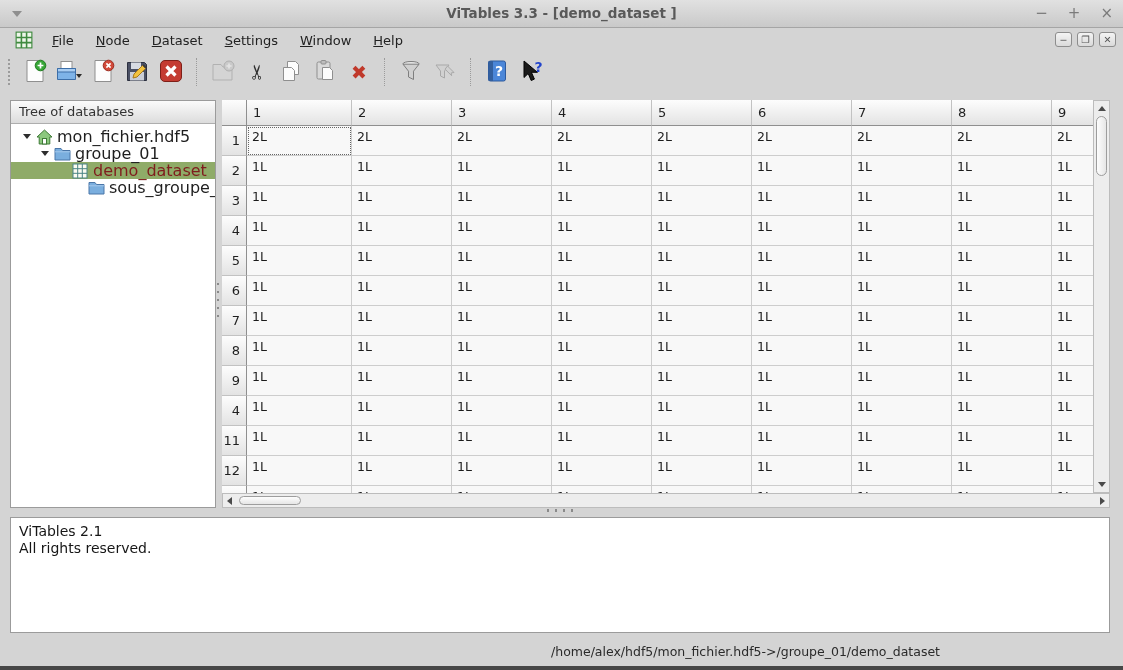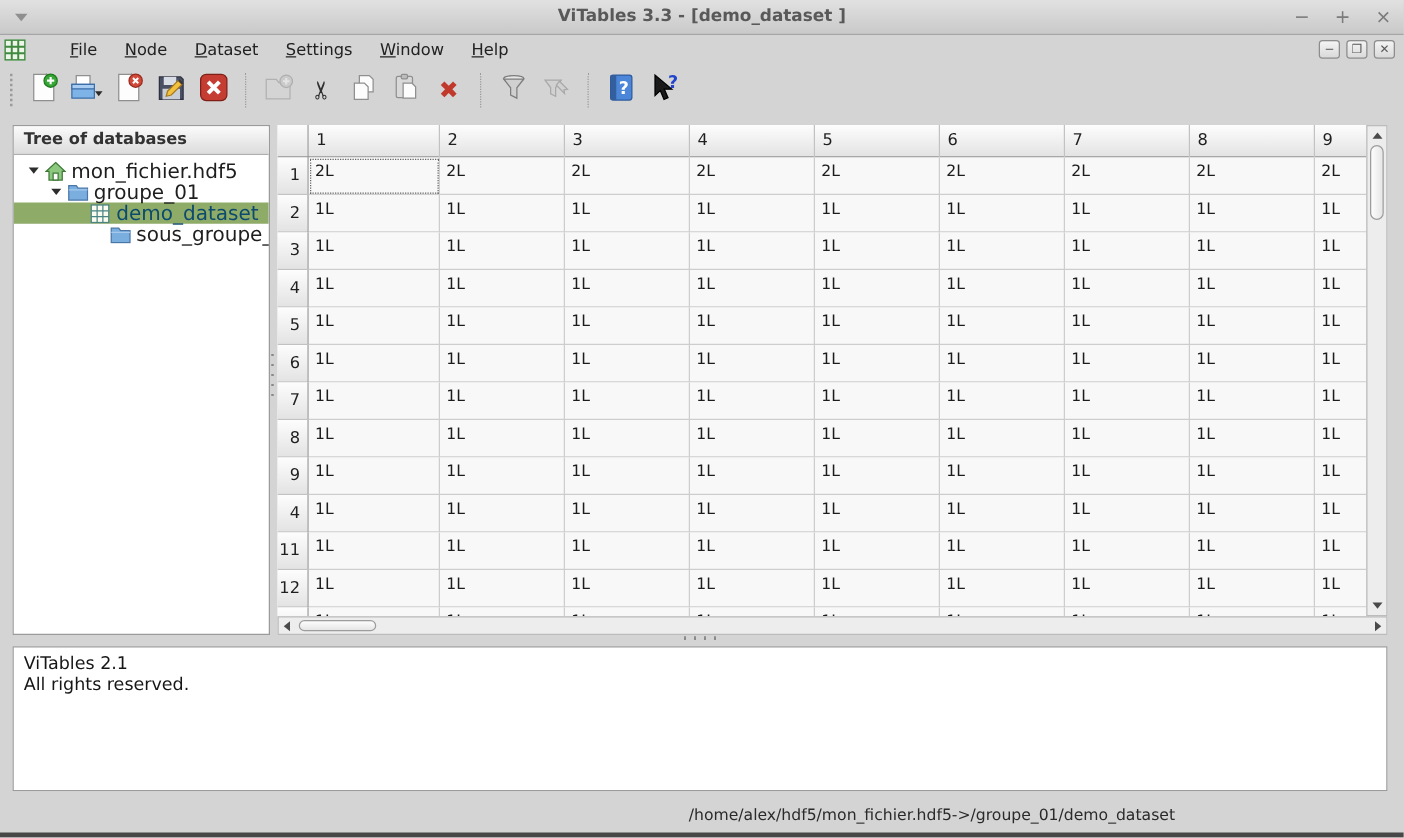--- a/index.html
+++ b/index.html
@@ -12,44 +12,44 @@
   .titlebar { position:absolute; left:0; top:0; width:1123px; height:28px;
     background:linear-gradient(#e1e1e1,#c9c9c9); border-bottom:1px solid #a5a5a5; }
   .titlebar .shade-btn { position:absolute; left:12px; top:11px; width:0; height:0;
     border-left:5px solid transparent; border-right:5px solid transparent; border-top:6px solid #8f8f8f; }
   .titlebar .title { position:absolute; left:0; right:0; top:5px; text-align:center;
     font-weight:bold; font-size:13.5px; color:#595959; }
   .win-controls { position:absolute; right:10px; top:4px; display:flex; gap:20px; }
   .win-controls span { color:#7b7b7b; font-size:15px; line-height:18px; cursor:default; }
   
   .menubar { position:absolute; left:0; top:28px; width:1123px; height:24px;
-    display:flex; align-items:center; background:#d4d4d4; padding-left:1px;gap:16px; }
+    display:flex; align-items:center; background:#d4d4d4; padding-left:13px; }
   .app-icon { margin:0 8px 0 2px; display:inline-flex; }
   .menu-item { padding:3px 11px; font-size:13px; color:#222; cursor:default; }
   .menu-item u { text-decoration:underline; }
   .mdi-controls { position:absolute; right:7px; top:4px; display:flex; gap:5px; }
   .mdi-btn { width:17px; height:15px; border:1px solid #8d8d8d; border-radius:3px;
     display:flex; align-items:center; justify-content:center; font-size:9.5px; color:#555;
     background:linear-gradient(#f4f4f4,#dadada); }
   
   .toolbar { position:absolute; left:0; top:52px; width:1123px; height:40px;
     display:flex; align-items:center; padding-left:8px; background:#d4d4d4; }
   .tb-handle { width:4px; height:26px; border-left:2px dotted #9b9b9b; margin-right:6px; }
   .tb-sep { width:2px; height:28px; border-left:1px dotted #9b9b9b; margin:0 8px; }
   .tb-btn { width:34px; height:32px; display:flex; align-items:center; justify-content:center; }
   .tb-btn.disabled { opacity:.5; filter:grayscale(.7); }
   .glyph { display:inline-block; line-height:1; }
   
   .tree-panel { position:absolute; left:10px; top:100px; width:206px; height:408px;
     background:#fff; border:1px solid #9b9b9b; overflow:hidden; }
   .tree-header { height:23px; background:linear-gradient(#fbfbfb,#dcdcdc);
-    border-bottom:1px solid #aeaeae; padding:3px 0 0 8px; font-size:13px; color:#333;font-weight:bold; }
+    border-bottom:1px solid #aeaeae; padding:3px 0 0 8px; font-size:13px; color:#333; }
   .tree-items { padding-top:4px; }
   .tree-item { height:17px; display:flex; align-items:center; font-size:16px; white-space:nowrap; }
-  .tree-item.selected { background:#8fab68; color:#0c4a6e; }
+  .tree-item.selected { background:#8fab68; color:#7f1d1d; }
   .expander { width:16px; display:inline-flex; justify-content:center; flex:none; }
   .tri-down { width:0; height:0; border-left:4px solid transparent; border-right:4px solid transparent; border-top:5px solid #2d2d2d; }
   .tree-icon { width:18px; display:inline-flex; justify-content:center; margin-right:4px; flex:none; }
   
   .vsplit { position:absolute; left:216px; top:283px; width:3px; height:34px;
     background:repeating-linear-gradient(#8a8a8a 0 2px, transparent 2px 8px); background-size:2px 100%; background-repeat:no-repeat; background-position:center; }
   .hsplit { position:absolute; left:547px; top:509px; width:30px; height:3px;
     background:repeating-linear-gradient(90deg,#8a8a8a 0 2px, transparent 2px 8px); }
   
   .table-viewport { position:absolute; left:222px; top:100px; width:871px; height:393px;

